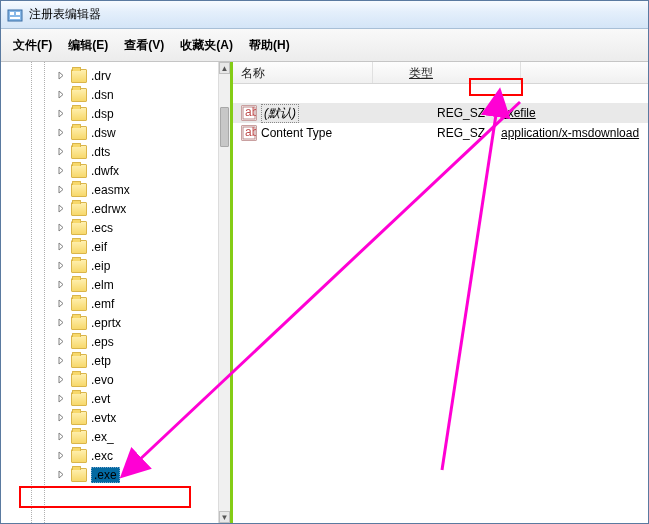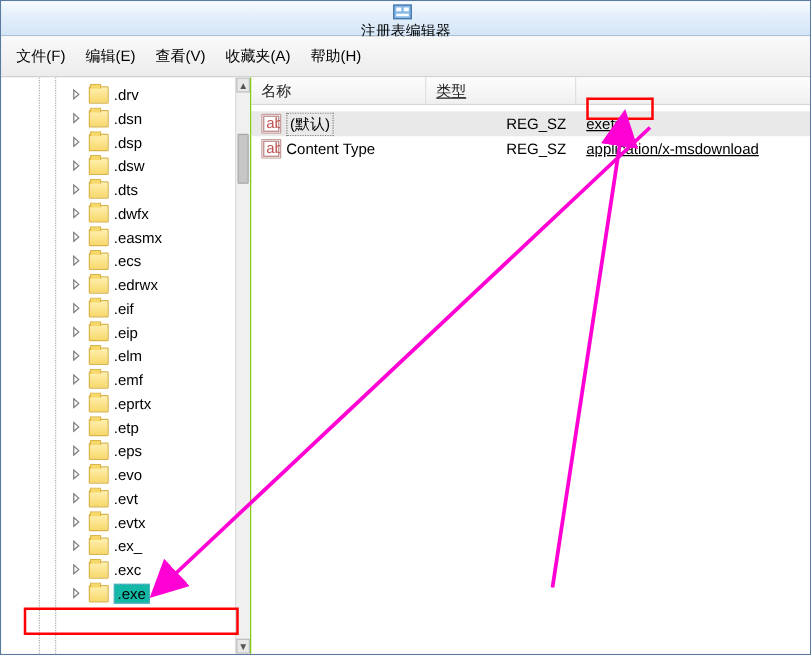--- a/index.html
+++ b/index.html
@@ -1,53 +1,53 @@
 <!DOCTYPE html>
 <html><head>
 <meta charset="utf-8">
 <style>
   * { margin: 0; padding: 0; box-sizing: border-box; font-family: "Microsoft YaHei", "SimSun", Tahoma, sans-serif; font-size: 12px; }
   body { background: #fff; width: 649px; height: 524px; overflow: hidden; position: relative; }
   .window { width: 649px; height: 524px; border: 1px solid #5a7aa0; background: #fff; display: flex; flex-direction: column; }
-  .titlebar { height: 28px; background: linear-gradient(to bottom, #f7fbff 0%, #e4effb 40%, #d4e5f7 100%); display: flex; align-items: center; padding: 0 6px; border-bottom: 1px solid #a8bfd6; flex-direction: column; }
+  .titlebar { height: 28px; background: linear-gradient(to bottom, #f7fbff 0%, #e4effb 40%, #d4e5f7 100%); display: flex; align-items: center; padding: 0 6px; border-bottom: 1px solid #a8bfd6; }
   .titlebar .app-icon { width: 16px; height: 16px; margin-right: 6px; display: inline-flex; align-items: center; justify-content: center; }
   .titlebar .title-text { color: #000; }
-  .menubar { height: 22px; background: linear-gradient(to bottom, #f9f9f9, #ececec); border-bottom: 1px solid #c5c5c5; display: flex; align-items: center; padding: 16px 4px; }
+  .menubar { height: 22px; background: linear-gradient(to bottom, #f9f9f9, #ececec); border-bottom: 1px solid #c5c5c5; display: flex; align-items: center; padding: 16px 4px; font-weight: bold; }
   .menubar .menu-item { padding: 2px 8px; cursor: default; }
   .content { flex: 1; display: flex; min-height: 0; }
-  .tree-pane { width: 200px; border-right: 1px solid #84cc16; overflow: hidden; position: relative; background: #fff; }
+  .tree-pane { width: 232px; border-right: 3px solid #84cc16; overflow: hidden; position: relative; background: #fff; }
   .tree-scroll { position: absolute; left: 0; right: 12px; top: 0; bottom: 0; overflow: hidden; padding-top: 4px; }
   .tree-vscroll { position: absolute; right: 0; top: 0; bottom: 0; width: 12px; background: #f0f0f0; border-left: 1px solid #dcdcdc; }
   .tree-vscroll .thumb { position: absolute; left: 1px; right: 1px; top: 45px; height: 40px; background: #c7c7c7; border: 1px solid #a8a8a8; border-radius: 1px; }
   .tree-vscroll .arrow-up, .tree-vscroll .arrow-down { position: absolute; left: 0; right: 0; height: 12px; background: #e8e8e8; border: 1px solid #c0c0c0; display: flex; align-items: center; justify-content: center; font-size: 8px; color: #555; }
   .tree-vscroll .arrow-up { top: 0; }
   .tree-vscroll .arrow-down { bottom: 0; }
   .tree-pane ul { list-style: none; }
   .tree-node { display: flex; align-items: center; height: 19px; padding-left: 52px; white-space: nowrap; position: relative; }
   .tree-node .expander { position: absolute; left: 56px; width: 9px; height: 9px; display: inline-flex; align-items: center; justify-content: center; color: #808080; }
   .tree-node .folder { width: 16px; height: 14px; margin-left: 18px; margin-right: 4px; background: linear-gradient(to bottom, #fff0b0, #f7d86b); border: 1px solid #dab54a; border-radius: 1px; position: relative; }
   .tree-node .folder::before { content: ""; position: absolute; top: -3px; left: 0; width: 7px; height: 3px; background: #f7d86b; border: 1px solid #dab54a; border-bottom: none; border-radius: 1px 1px 0 0; }
   .tree-node .label { color: #000; }
-  .tree-node.selected .label { background: #14b8a6; border: 1px dotted #7aa7d0; padding: 0 2px; }
+  .tree-node.selected .label { background: #0369a1; border: 1px dotted #7aa7d0; padding: 0 2px; }
   .tree-line { position: absolute; left: 30px; top: 0; bottom: 0; width: 1px; border-left: 1px dotted #b0b0b0; }
   .tree-line2 { position: absolute; left: 43px; top: 0; bottom: 0; width: 1px; border-left: 1px dotted #b0b0b0; }
   .list-pane { flex: 1; display: flex; flex-direction: column; background: #fff; }
-  .list-header { height: 22px; background: linear-gradient(to bottom, #fdfdfd, #f0f0f0); border-bottom: 1px solid #d6d6d6; display: flex; }
+  .list-header { height: 22px; background: linear-gradient(to bottom, #fdfdfd, #f0f0f0); border-bottom: 1px solid #d6d6d6; display: flex; gap: 28px; }
   .list-header .col { padding: 3px 8px; border-right: 1px solid #e0e0e0; color: #222; }
   .col-name { width: 140px; }
   .col-type { width: 120px; text-decoration: underline; }
   .col-data { flex: 1; }
-  .list-body { flex: 1; padding-top: 5px; }
+  .list-body { flex: 1; padding-top: 19px; }
   .list-row { display: flex; height: 20px; align-items: center; }
   .list-row .cell { padding: 0 8px; white-space: nowrap; overflow: hidden; text-overflow: ellipsis; }
   .list-row .cell.name { width: 140px; display: flex; align-items: center; }
   .list-row .cell.type { width: 120px; text-align: right; }
   .list-row .cell.data { flex: 1; text-decoration: underline; }
   .list-row.sel { background: #e9e9e9; }
-  .list-row.sel .cell.name .val-name { border: 1px dotted #888; padding: 0 2px; }
+  .list-row.sel .cell.name .val-name { border: 1px dotted #888; padding: 0 2px; font-style: italic; }
   .reg-icon { width: 16px; height: 16px; margin-right: 4px; display: inline-flex; align-items: center; justify-content: center; background: #fff; border: 1px solid #c9a0a0; border-radius: 1px; position: relative; }
   .reg-icon svg { width: 14px; height: 14px; }
   
   .highlight-box { position: absolute; border: 2px solid #ff0000; pointer-events: none; }
   .arrow-svg { position: absolute; pointer-events: none; }
 </style>
 </head>
 <body>
 
 <div class="window">
@@ -140,38 +140,38 @@
               <span class="folder"></span>
               <span class="label">.easmx</span>
             </li>
             <li class="tree-node">
               <span class="expander">
                 <svg width="9" height="9" viewBox="0 0 9 9">
                   <path d="M2 1 L6 4.5 L2 8 Z" fill="none" stroke="#808080" stroke-width="1"></path>
                 </svg>
               </span>
               <span class="folder"></span>
+              <span class="label">.edrwx</span>
+            </li>
+            <li class="tree-node">
+              <span class="expander">
+                <svg width="9" height="9" viewBox="0 0 9 9">
+                  <path d="M2 1 L6 4.5 L2 8 Z" fill="none" stroke="#808080" stroke-width="1"></path>
+                </svg>
+              </span>
+              <span class="folder"></span>
               <span class="label">.ecs</span>
             </li>
             <li class="tree-node">
               <span class="expander">
                 <svg width="9" height="9" viewBox="0 0 9 9">
                   <path d="M2 1 L6 4.5 L2 8 Z" fill="none" stroke="#808080" stroke-width="1"></path>
                 </svg>
               </span>
               <span class="folder"></span>
-              <span class="label">.edrwx</span>
-            </li>
-            <li class="tree-node">
-              <span class="expander">
-                <svg width="9" height="9" viewBox="0 0 9 9">
-                  <path d="M2 1 L6 4.5 L2 8 Z" fill="none" stroke="#808080" stroke-width="1"></path>
-                </svg>
-              </span>
-              <span class="folder"></span>
               <span class="label">.eif</span>
             </li>
             <li class="tree-node">
               <span class="expander">
                 <svg width="9" height="9" viewBox="0 0 9 9">
                   <path d="M2 1 L6 4.5 L2 8 Z" fill="none" stroke="#808080" stroke-width="1"></path>
                 </svg>
               </span>
               <span class="folder"></span>
               <span class="label">.eip</span>
@@ -203,30 +203,30 @@
               <span class="folder"></span>
               <span class="label">.eprtx</span>
             </li>
             <li class="tree-node">
               <span class="expander">
                 <svg width="9" height="9" viewBox="0 0 9 9">
                   <path d="M2 1 L6 4.5 L2 8 Z" fill="none" stroke="#808080" stroke-width="1"></path>
                 </svg>
               </span>
               <span class="folder"></span>
+              <span class="label">.eps</span>
+            </li>
+            <li class="tree-node">
+              <span class="expander">
+                <svg width="9" height="9" viewBox="0 0 9 9">
+                  <path d="M2 1 L6 4.5 L2 8 Z" fill="none" stroke="#808080" stroke-width="1"></path>
+                </svg>
+              </span>
+              <span class="folder"></span>
               <span class="label">.etp</span>
-            </li>
-            <li class="tree-node">
-              <span class="expander">
-                <svg width="9" height="9" viewBox="0 0 9 9">
-                  <path d="M2 1 L6 4.5 L2 8 Z" fill="none" stroke="#808080" stroke-width="1"></path>
-                </svg>
-              </span>
-              <span class="folder"></span>
-              <span class="label">.eps</span>
             </li>
             <li class="tree-node">
               <span class="expander">
                 <svg width="9" height="9" viewBox="0 0 9 9">
                   <path d="M2 1 L6 4.5 L2 8 Z" fill="none" stroke="#808080" stroke-width="1"></path>
                 </svg>
               </span>
               <span class="folder"></span>
               <span class="label">.evo</span>
             </li>

